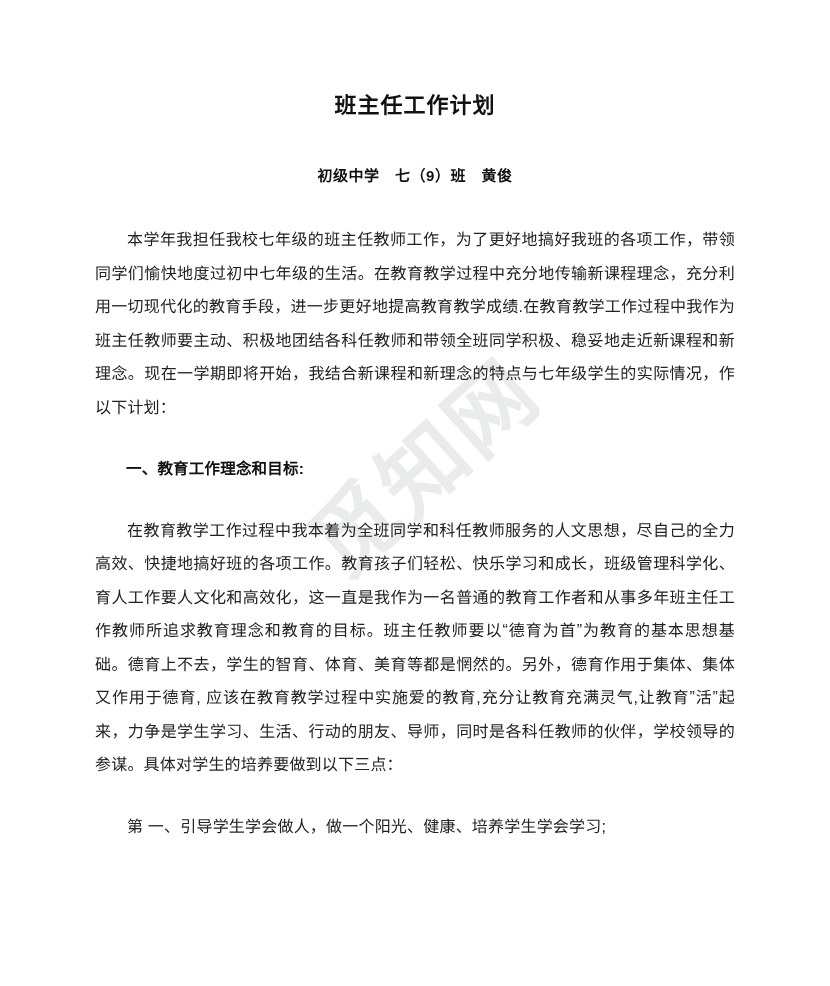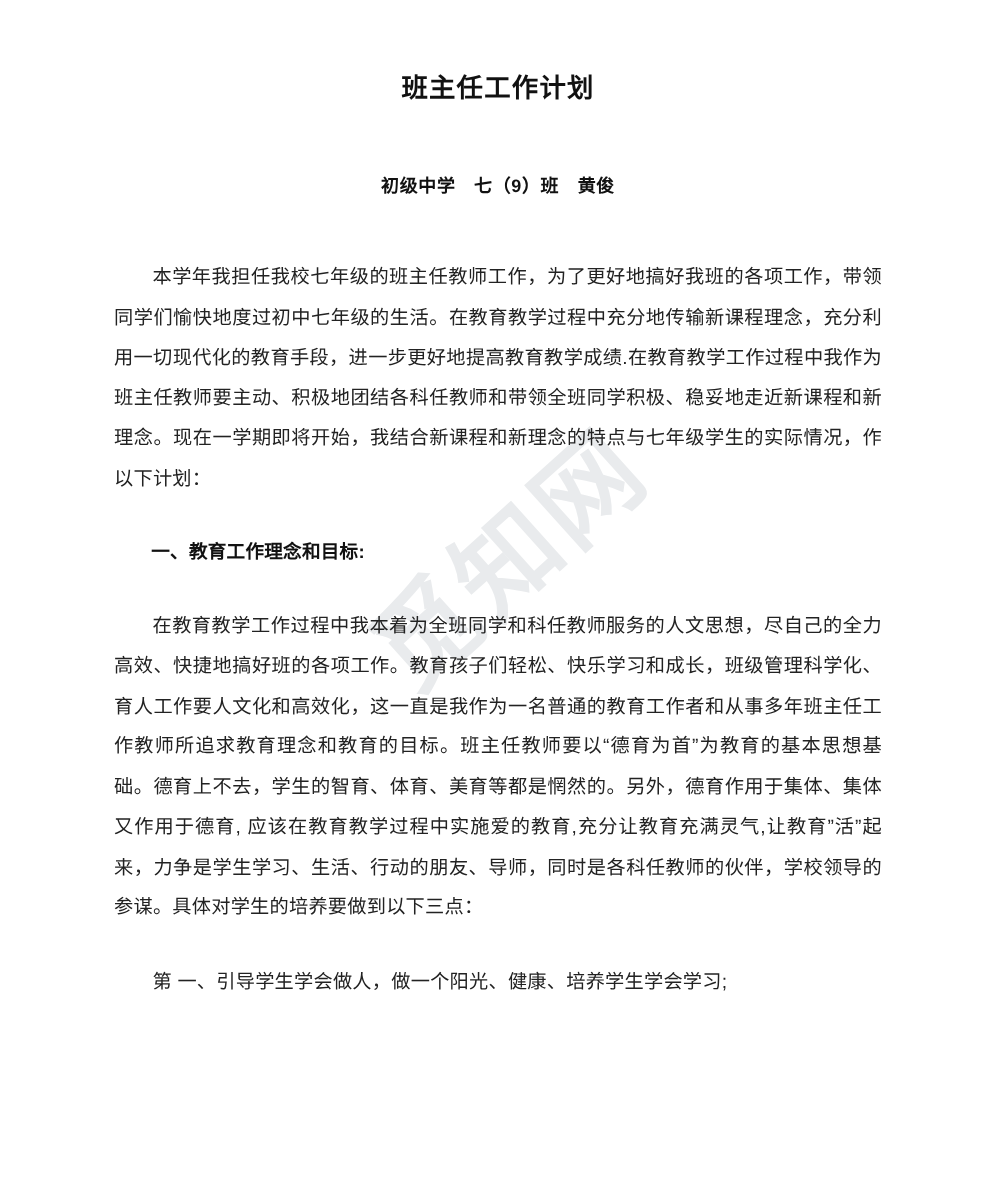--- a/index.html
+++ b/index.html
@@ -52,31 +52,31 @@
 
   
   .content {
     position: relative;
     z-index: 2;
     padding: 0;
   }
 
   .doc-title {
     margin: 0;
-    padding-top: 60px;
+    padding-top: 92px;
     text-align: center;
     font-size: 22px;
     font-weight: 700;
     letter-spacing: 1px;
     line-height: 1.25;
     color: #111111;
   }
 
   .doc-subtitle {
-    margin: 12px;
+    margin: 0;
     padding-top: 46px;
     text-align: center;
     font-size: 15px;
     font-weight: 700;
     letter-spacing: 0.5px;
     line-height: 1.3;
     color: #111111;
   }
 
   .body-block {

